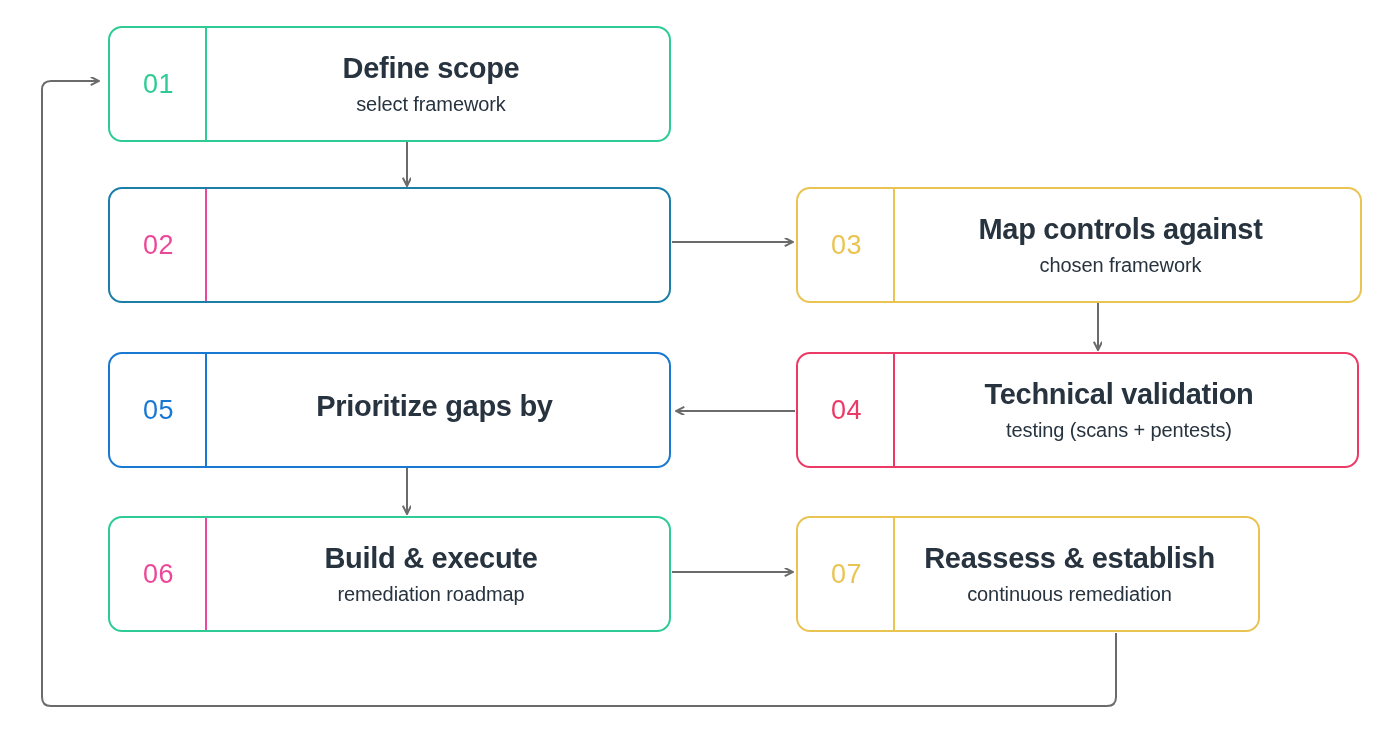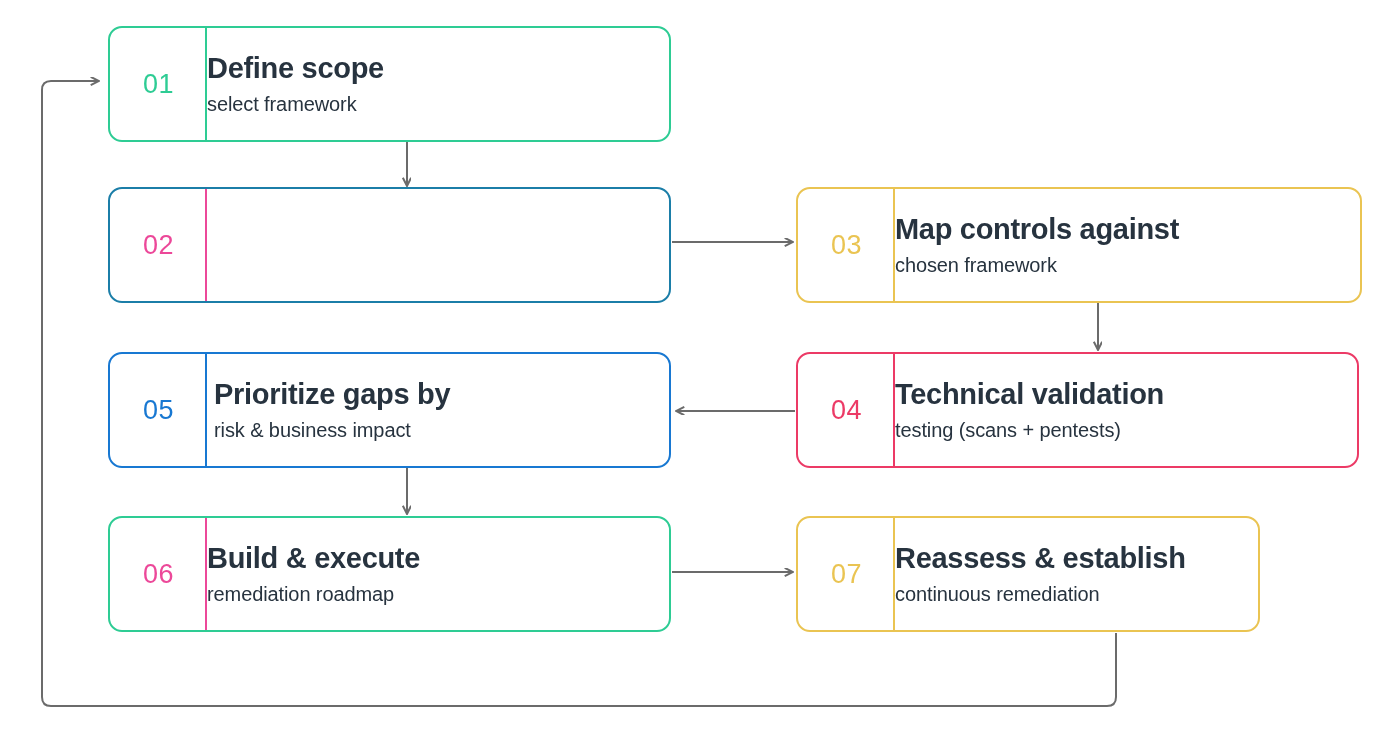--- a/index.html
+++ b/index.html
@@ -61,20 +61,21 @@
     font-weight: 500;
     letter-spacing: 0.5px;
     line-height: 1;
   }
   .step-text-cell {
     flex: 1 1 auto;
     display: flex;
     flex-direction: column;
     justify-content: center;
     padding-right: 14px;
+    align-items: center;
   }
   .step-title {
     font-size: 29px;
     font-weight: 700;
     color: #27333f;
     line-height: 1.15;
     letter-spacing: -0.3px;
     margin-bottom: 6px;
   }
   .step-sub {
@@ -168,21 +169,20 @@
       <div class="step-sub">testing (scans + pentests)</div>
     </div>
   </div>
 
   <div class="step-box" style="left:108px; top:352px; width:563px; height:116px; border-color:#1878d2;gap:7px;">
     <div class="step-num-cell" style="color:#1878d2;">
       <span class="step-num">05</span>
     </div>
     <div class="step-text-cell">
       <div class="step-title">Prioritize gaps by</div>
-      <div class="step-sub">risk &amp; business impact</div>
     </div>
   </div>
 
   <div class="step-box" style="left:108px; top:516px; width:563px; height:116px; border-color:#2ecc94;">
     <div class="step-num-cell" style="color:#ec4899;">
       <span class="step-num">06</span>
     </div>
     <div class="step-text-cell">
       <div class="step-title">Build &amp; execute</div>
       <div class="step-sub">remediation roadmap</div>

